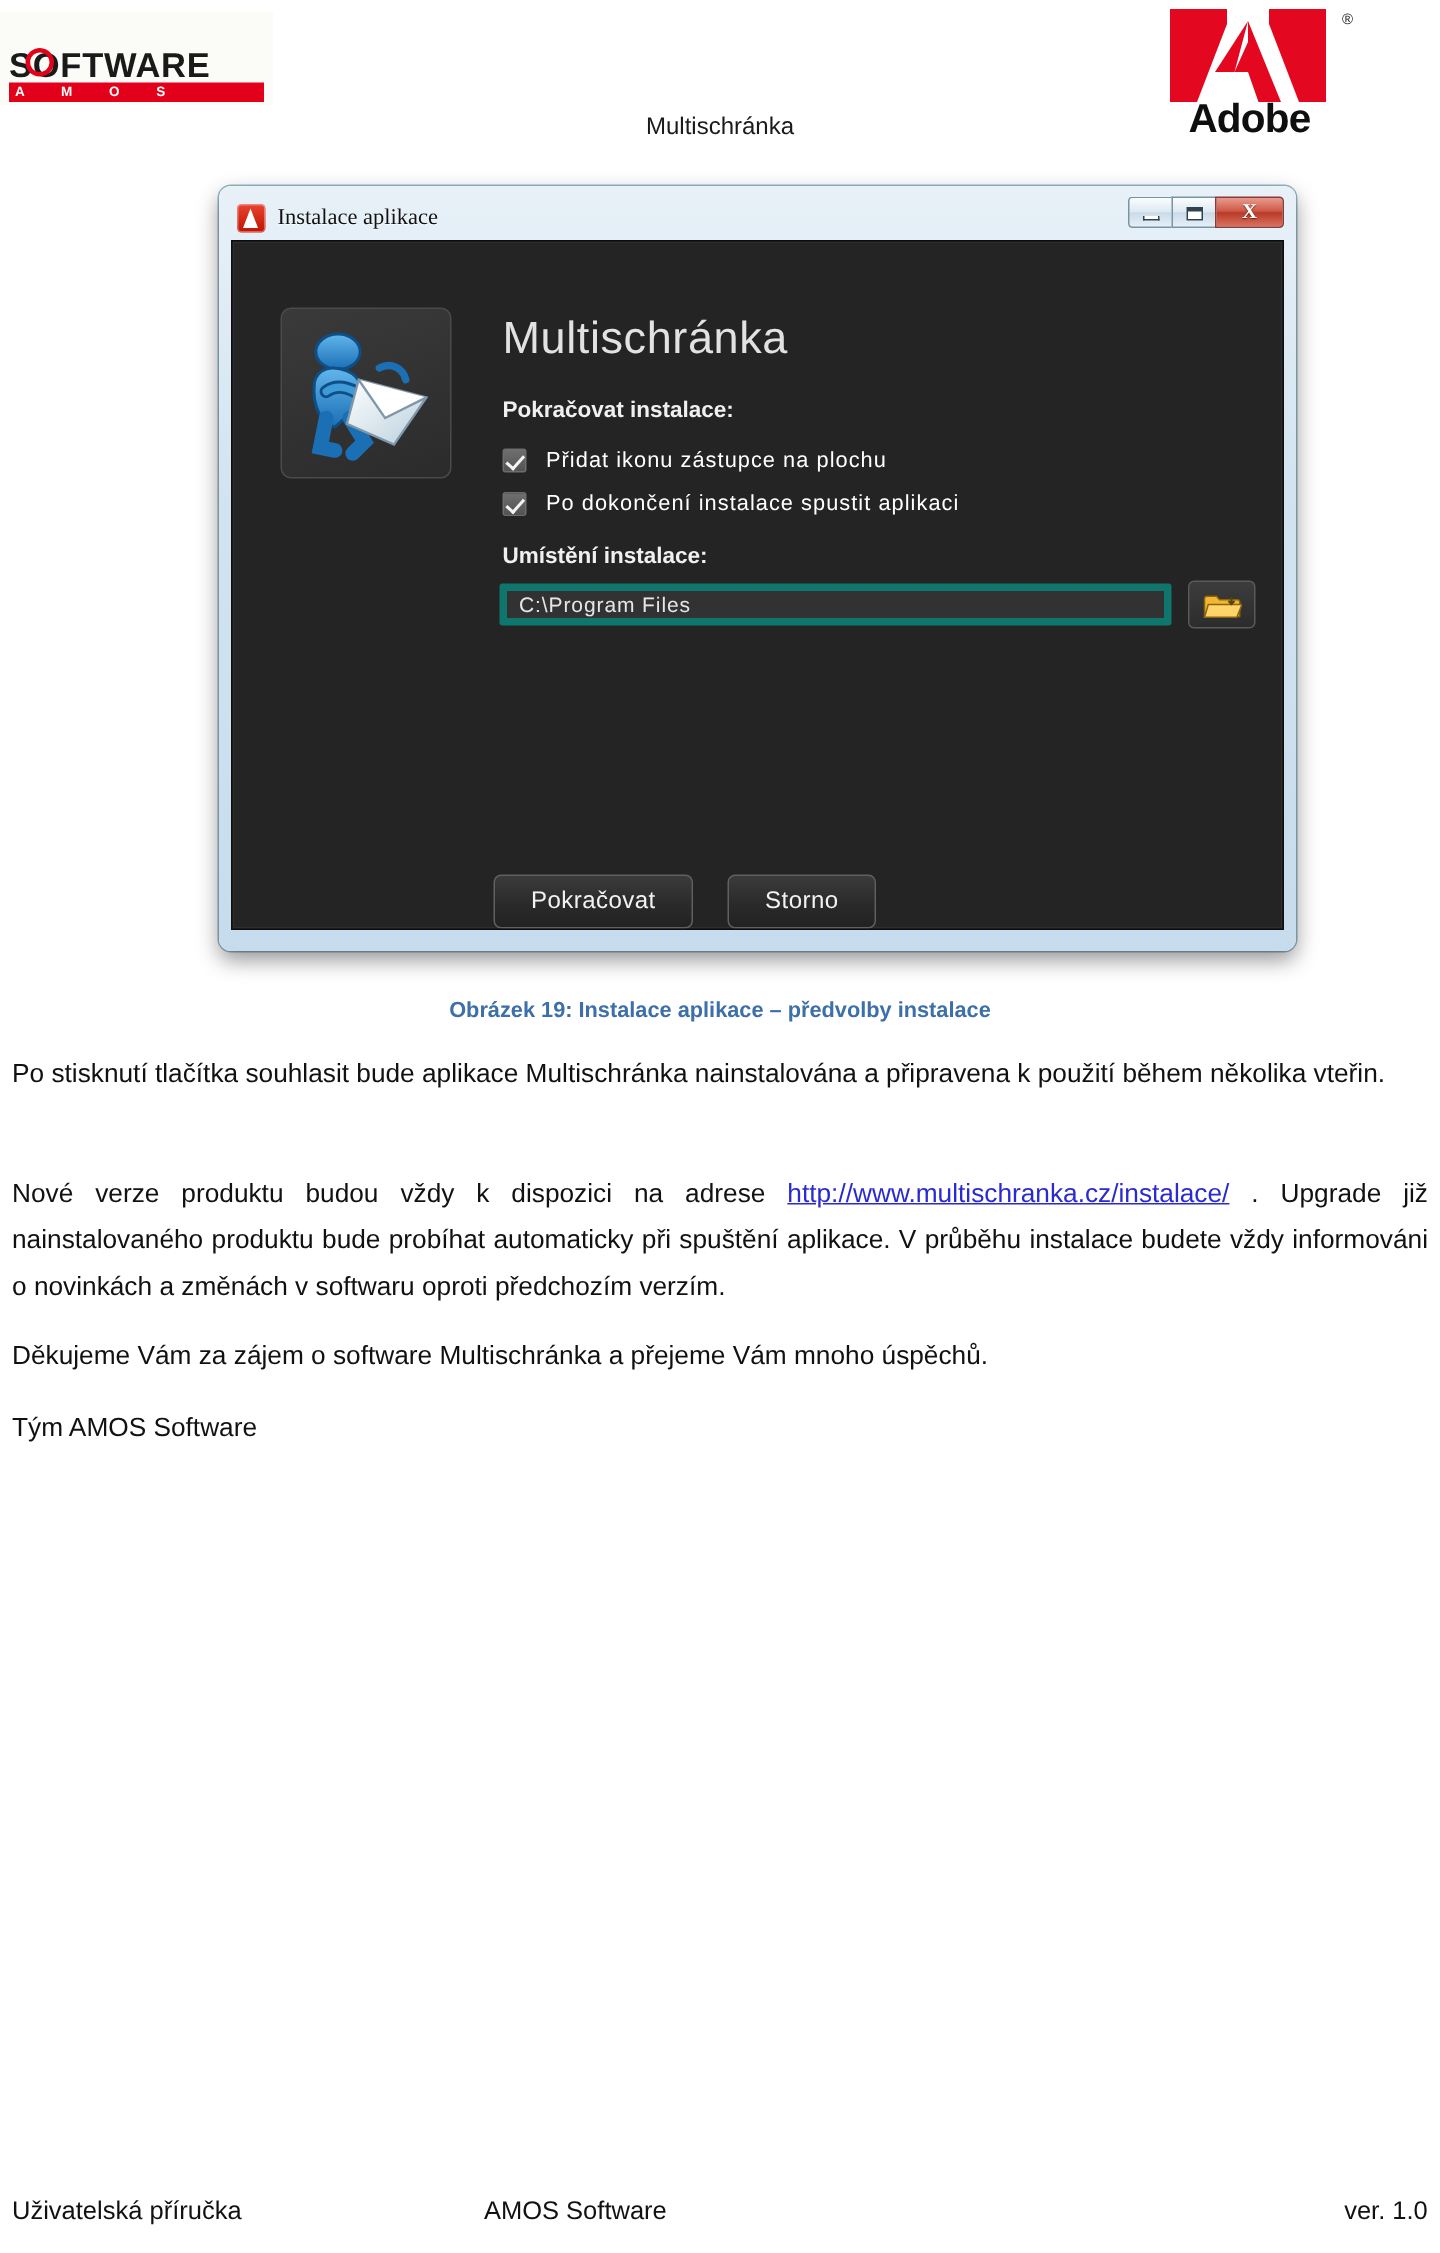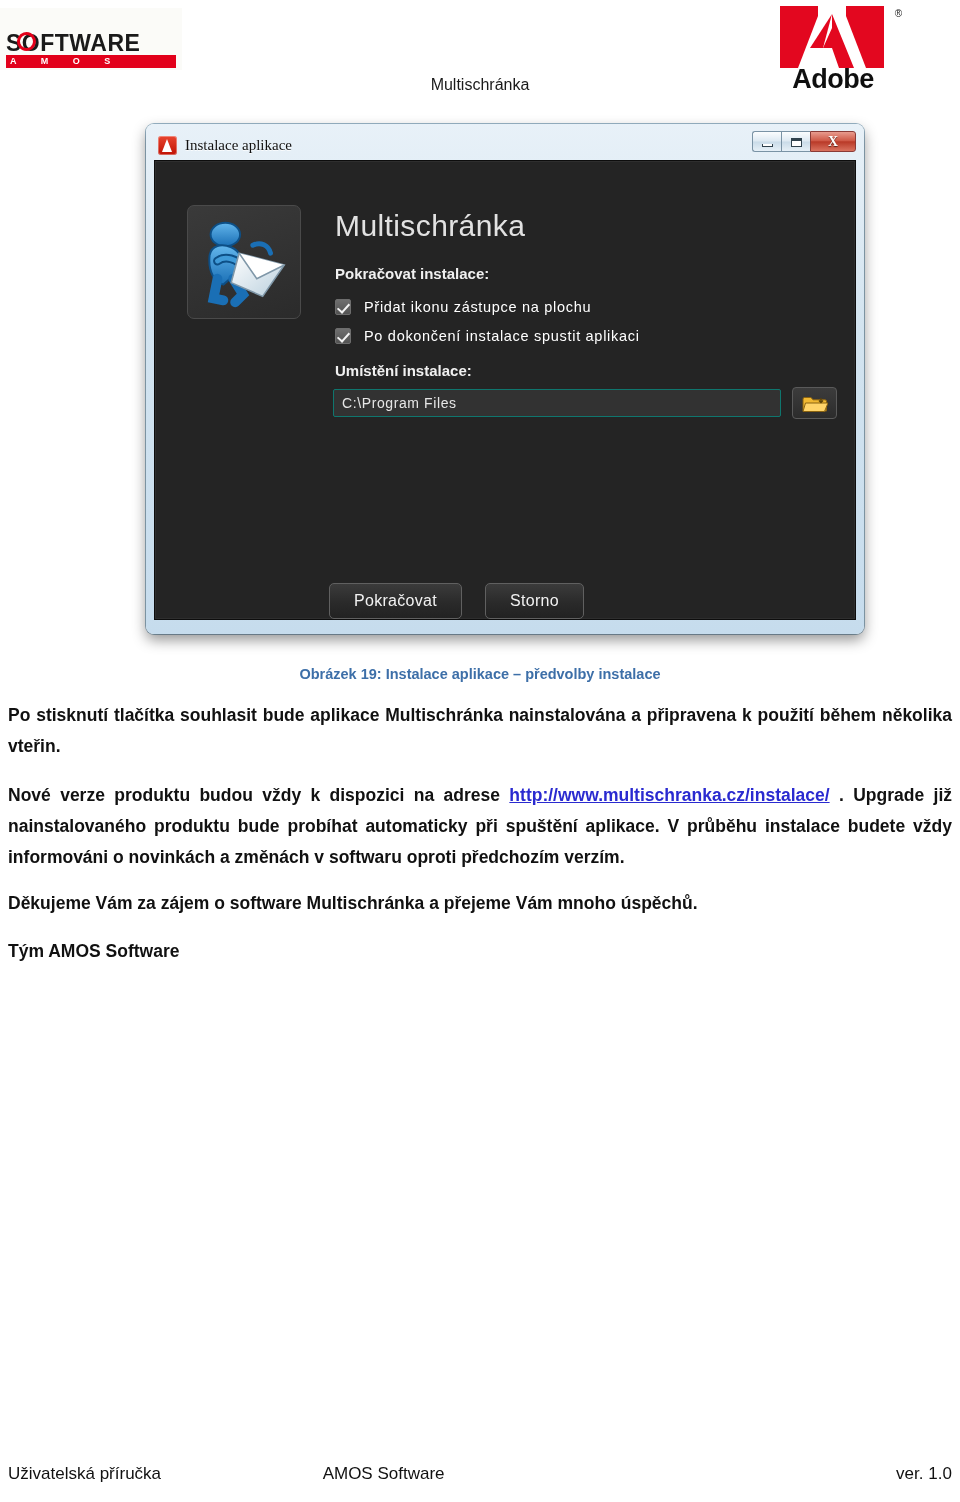--- a/index.html
+++ b/index.html
@@ -253,21 +253,21 @@
     font-size: 14.5px;
     color: #ffffff;
     letter-spacing: 0.7px;
   }
 
   .path-input {
     position: absolute;
     left: 178px; top: 228px;
     width: 448px; height: 28px;
     background: #323232;
-    border: 1px solid #0f766e;
+    border: 5px solid #0f766e;
     border-radius: 2px;
     display: flex;
     align-items: center;
     padding-left: 8px;
     font-size: 14px;
     color: #e6e6e6;
     letter-spacing: 0.6px;
   }
   .browse-btn {
     position: absolute;
@@ -317,21 +317,20 @@
   }
 
   .body-text {
     position: absolute;
     left: 8px;
     width: 944px;
     font-size: 17.5px;
     line-height: 31px;
     color: #111;
     text-align: justify;
-    font-weight: bold;
   }
   .p1 { top: 700px; }
   .p2 { top: 780px; }
   .p3 { top: 888px; }
   .p4 { top: 936px; }
 
   .link {
     color: #2a2ad0;
     text-decoration: underline;
   }

